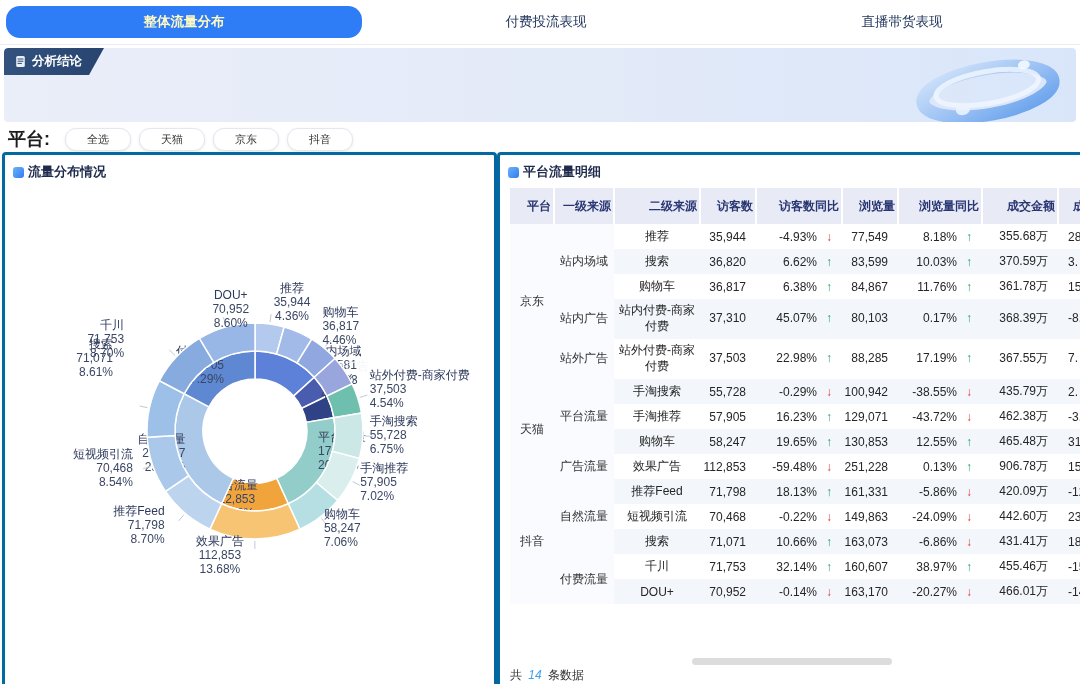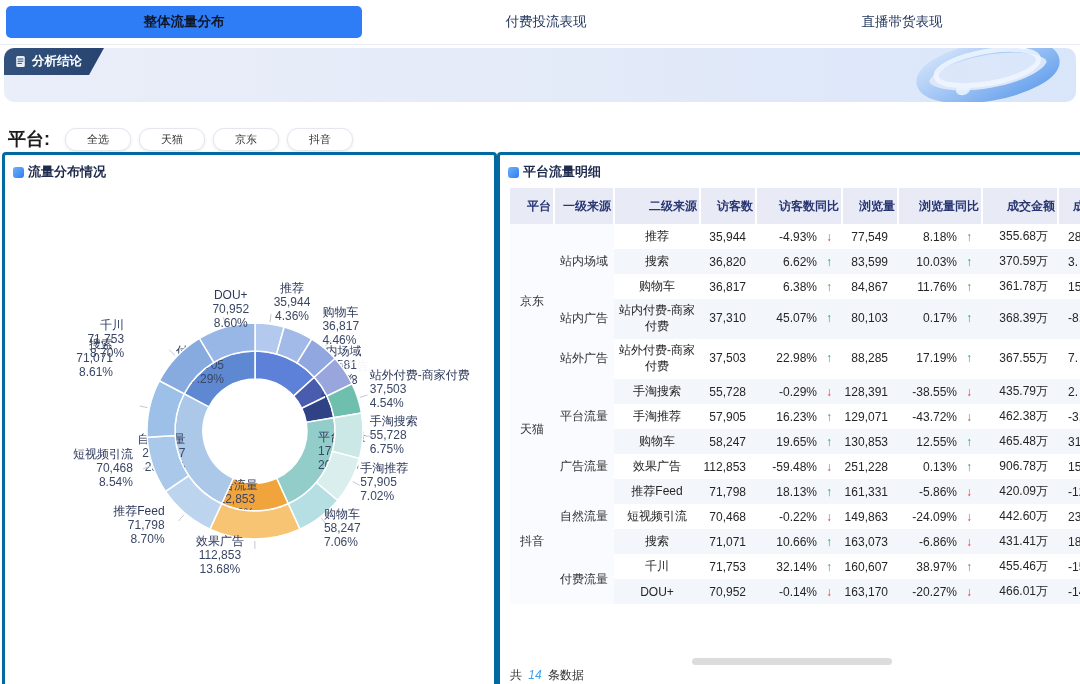--- a/index.html
+++ b/index.html
@@ -2,24 +2,24 @@
 <html><head>
 <meta charset="utf-8">
 <style>
   html,body{margin:0;padding:0;}
   body{font-family:"Liberation Sans","DejaVu Sans",sans-serif;background:#fff;}
   #app{position:relative;width:1080px;height:684px;overflow:hidden;background:#fff;}
 
   
   .tabbar{position:absolute;top:0;left:0;width:1080px;height:44px;display:flex;background:#fff;border-bottom:1px solid #ececf2;}
   .tab{flex:1;display:flex;align-items:center;justify-content:center;font-size:13.5px;color:#22365c;cursor:pointer;}
-  .tab.active{margin:6px;background:#2e7df6;border-radius:5px;color:#0f172a;font-weight:bold;}
-
-  
-  .banner{position:absolute;top:48px;left:4px;width:1072px;height:54px;border-radius:10px;overflow:hidden;
+  .tab.active{margin:6px;background:#2e7df6;border-radius:14px;color:#fef9c3;font-weight:bold;}
+
+  
+  .banner{position:absolute;top:48px;left:4px;width:1072px;height:74px;border-radius:4px;overflow:hidden;
           background:linear-gradient(90deg,#eaeef9 0%,#e3eaf8 55%,#d9e6fa 100%);}
   .ribbon{position:absolute;top:0;left:0;height:27px;padding:0 22px 0 10px;display:flex;align-items:center;gap:5px;
           background:linear-gradient(100deg,#33527e,#27446f);color:#fff;font-size:12.5px;font-weight:bold;
           clip-path:polygon(0 0,100% 0,calc(100% - 15px) 100%,0 100%);border-radius:4px 0 0 0;}
   .swirl{position:absolute;right:6px;bottom:-8px;}
 
   
   .filter{position:absolute;top:127px;left:8px;display:flex;align-items:center;gap:8px;}
   .filter-label{font-size:18px;color:#1c1c1c;font-weight:bold;margin-right:7px;}
   .chip{min-width:40px;height:21px;padding:0 12px;display:flex;align-items:center;justify-content:center;
@@ -244,21 +244,21 @@
               <td class="yoy"><span class="v">17.19%</span><span class="arr up">↑</span></td>
               <td class="num">367.55万</td>
               <td class="partial">7.</td>
             </tr>
             <tr class="stripe">
               <td class="merged" rowspan="4">天猫</td>
               <td class="merged" rowspan="3">平台流量</td>
               <td class="">手淘搜索</td>
               <td class="num">55,728</td>
               <td class="yoy"><span class="v">-0.29%</span><span class="arr down">↓</span></td>
-              <td class="num">128,391</td>
+              <td class="num">100,942</td>
               <td class="yoy"><span class="v">-38.55%</span><span class="arr down">↓</span></td>
               <td class="num">435.79万</td>
               <td class="partial">2.</td>
             </tr>
             <tr>
               <td class="">手淘推荐</td>
               <td class="num">57,905</td>
               <td class="yoy"><span class="v">16.23%</span><span class="arr up">↑</span></td>
               <td class="num">129,071</td>
               <td class="yoy"><span class="v">-43.72%</span><span class="arr down">↓</span></td>

